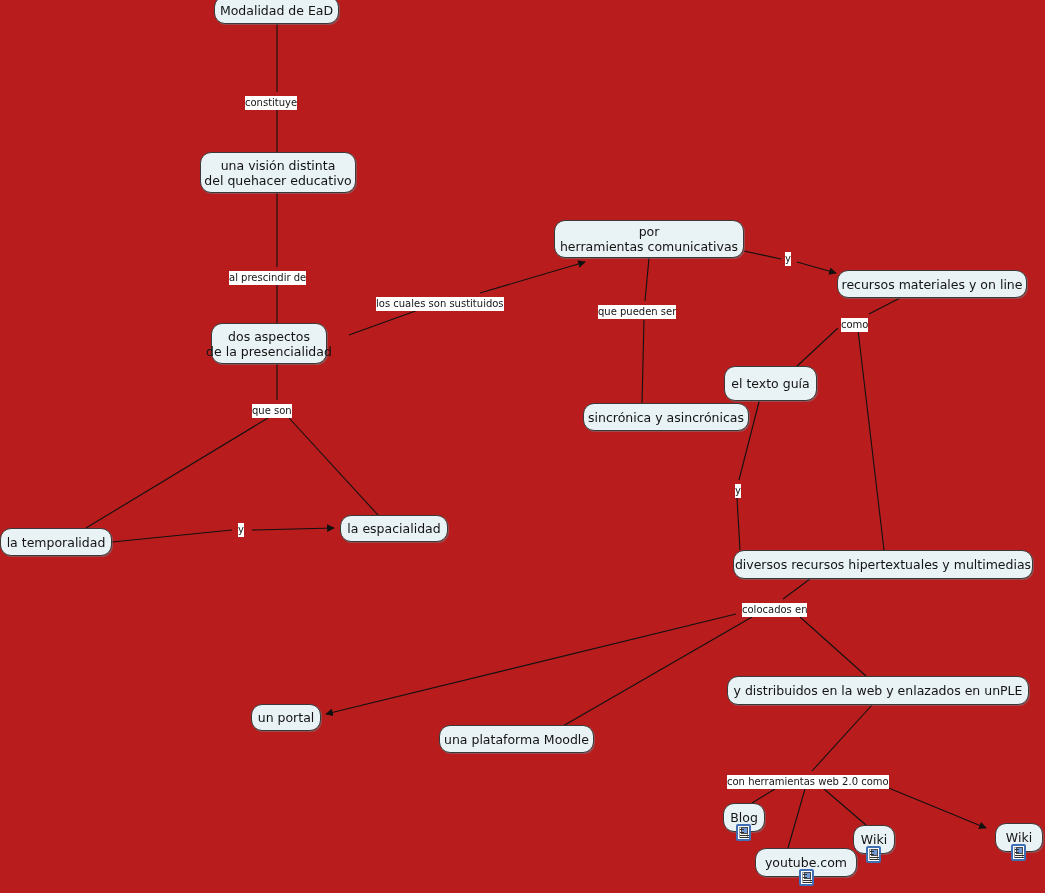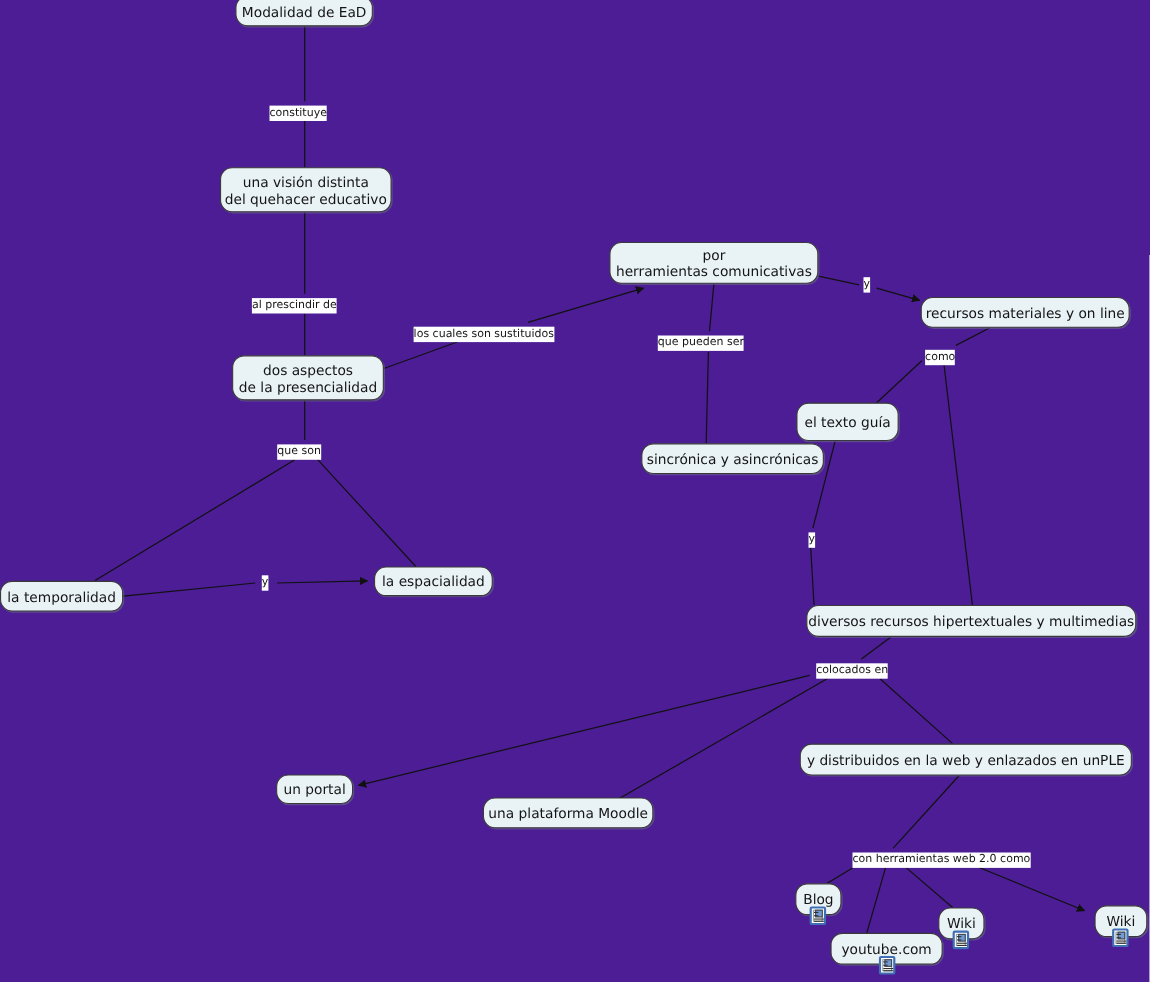--- a/index.html
+++ b/index.html
@@ -8,21 +8,21 @@
     background: #ffffff;
   }
   body {
     font-family: "DejaVu Sans", sans-serif;
   }
   #map-root {
     position: relative;
     width: 1045px;
     height: 893px;
     overflow: hidden;
-    background: #4c1d95;
+    background: #b91c1c;
   }
   #edge-layer {
     position: absolute;
     left: 0;
     top: 0;
     width: 1045px;
     height: 893px;
   }
   .node {
     position: absolute;
@@ -151,21 +151,21 @@
 
   <div class="node" style="left:214px; top:-4px; width:125px; height:28px;">
     <span class="node-label">Modalidad de EaD</span>
   </div>
 
   <div class="node" style="left:200px; top:152px; width:156px; height:41px;">
     <span class="node-label">una visión distinta
 del quehacer educativo</span>
   </div>
 
-  <div class="node" style="left:211px; top:323px; width:138px; height:41px;">
+  <div class="node" style="left:211px; top:323px; width:116px; height:41px;">
     <span class="node-label">dos aspectos
 de la presencialidad</span>
   </div>
 
   <div class="node" style="left:0px; top:528px; width:112px; height:28px;">
     <span class="node-label">la temporalidad</span>
   </div>
 
   <div class="node" style="left:340px; top:515px; width:108px; height:27px;">
     <span class="node-label">la espacialidad</span>
@@ -255,15 +255,15 @@
   <span class="link-label" style="left:245px; top:96px;">constituye</span>
   <span class="link-label" style="left:229px; top:271px;">al prescindir de</span>
   <span class="link-label" style="left:252px; top:404px;">que son</span>
   <span class="link-label" style="left:238px; top:523px;">y</span>
   <span class="link-label" style="left:376px; top:297px;">los cuales son sustituidos</span>
   <span class="link-label" style="left:598px; top:305px;">que pueden ser</span>
   <span class="link-label" style="left:785px; top:252px;">y</span>
   <span class="link-label" style="left:841px; top:318px;">como</span>
   <span class="link-label" style="left:735px; top:484px;">y</span>
   <span class="link-label" style="left:742px; top:603px;">colocados en</span>
-  <span class="link-label" style="left:727px; top:775px;margin-left:48px;">con herramientas web 2.0 como</span>
+  <span class="link-label" style="left:727px; top:775px;">con herramientas web 2.0 como</span>
 
 </div>
 
 </body></html>

